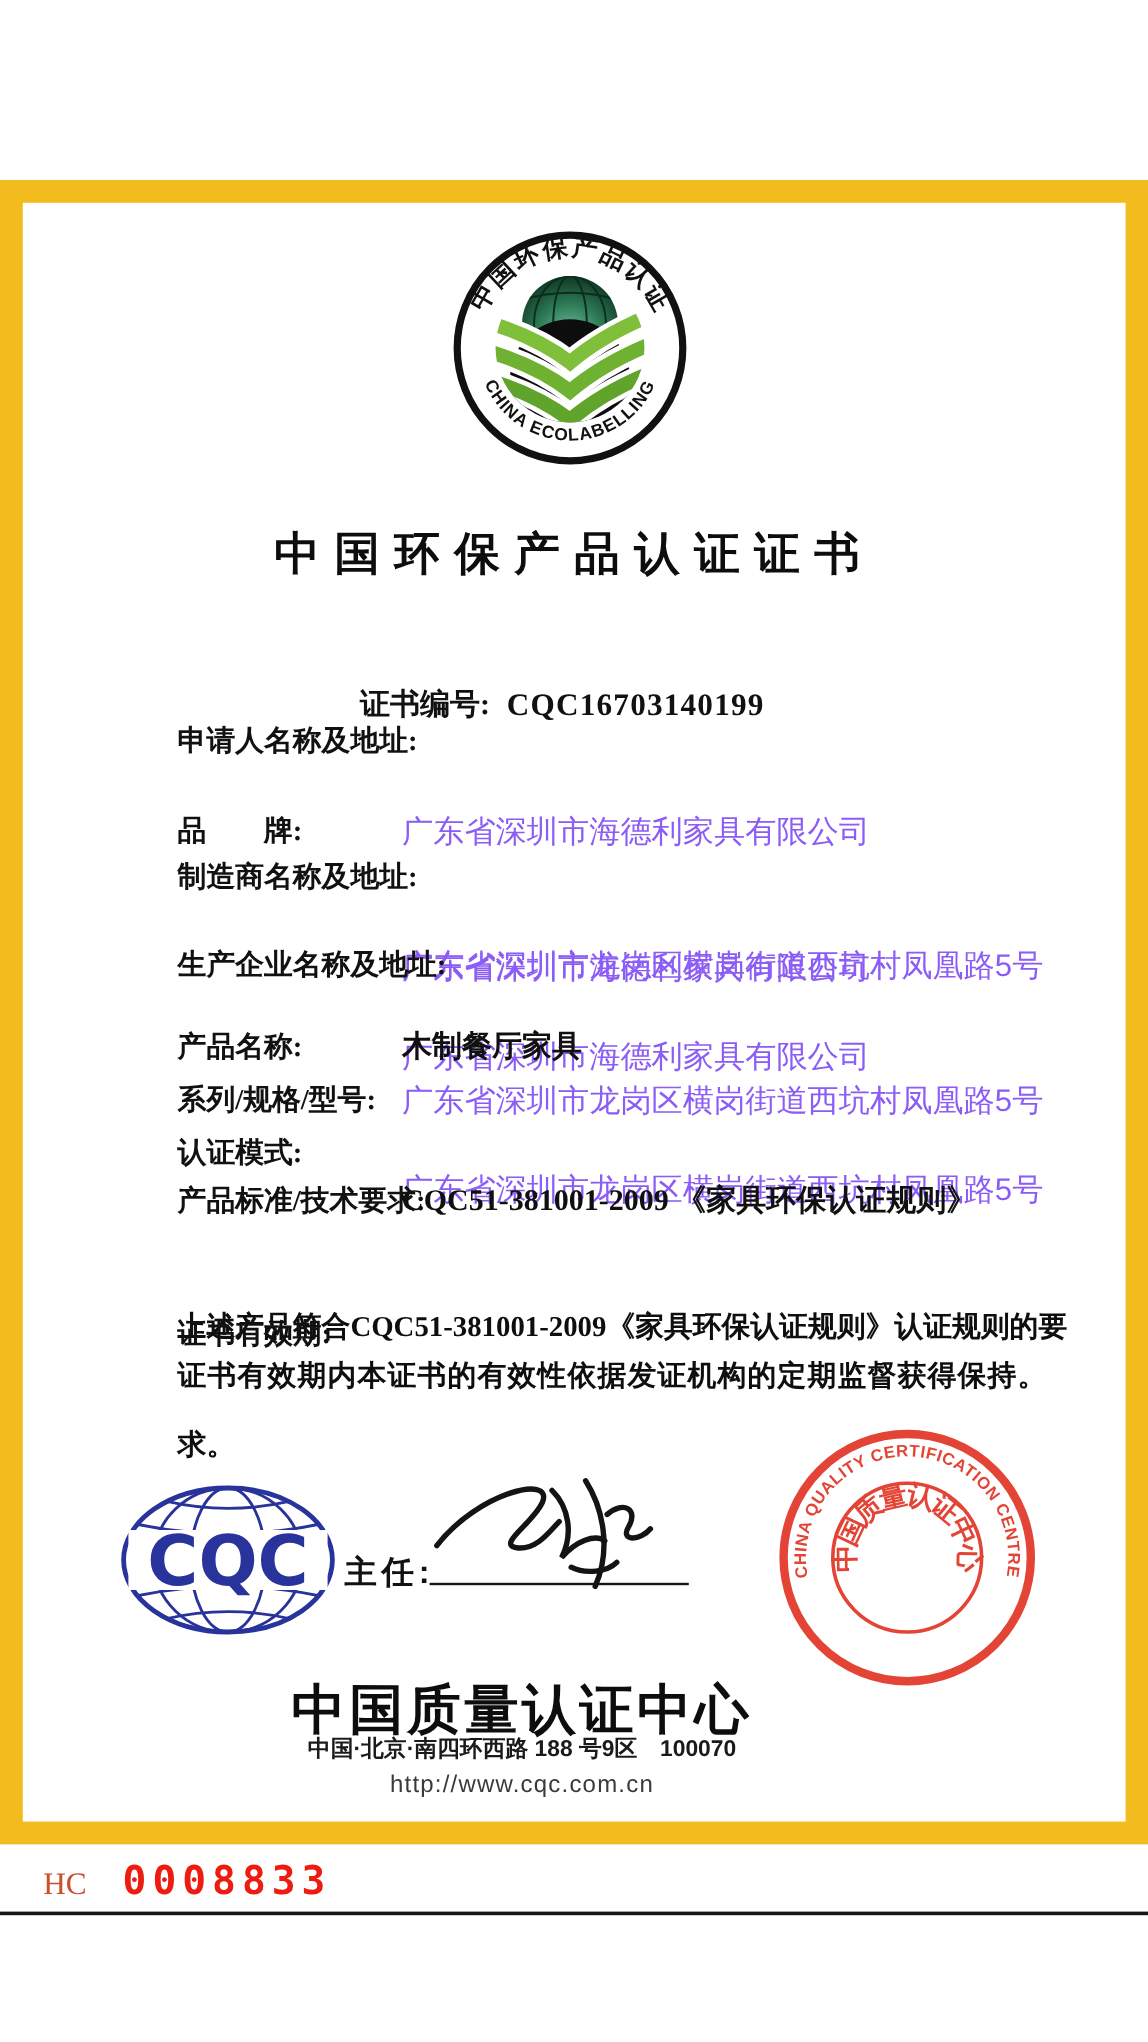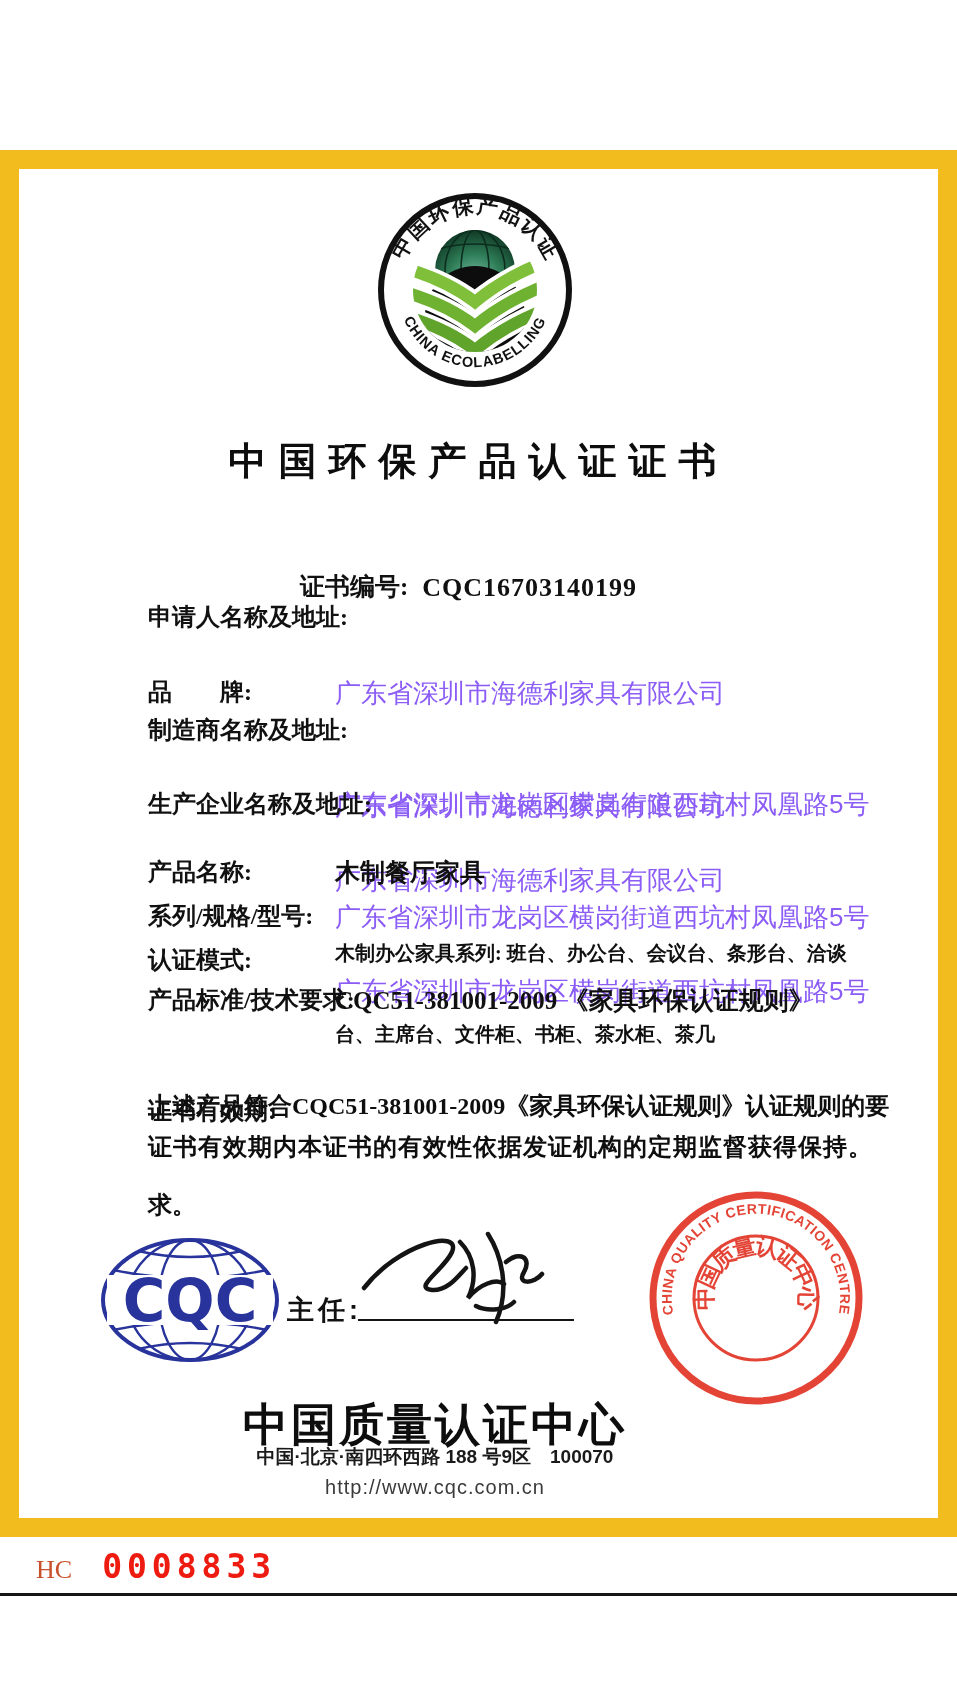--- a/index.html
+++ b/index.html
@@ -123,24 +123,20 @@
     </div>
   </div>
 
   <div class="row" style="top:856px">
     <div class="flabel">产品名称:</div>
     <div class="fvals kai">木制餐厅家具</div>
   </div>
 
   <div class="row" style="top:886px">
     <div class="flabel" style="padding-top:14px">系列/规格/型号:</div>
-    <div class="fvals kai-sm">
-      <div>木制办公家具系列: 班台、办公台、会议台、条形台、洽谈</div>
-      <div>台、主席台、文件柜、书柜、茶水柜、茶几</div>
-    </div>
   </div>
 
   <div class="row" style="top:944px">
     <div class="flabel">认证模式:</div>
   </div>
 
   <div class="row" style="top:984px">
     <div class="flabel">产品标准/技术要求:</div>
     <div class="fvals kai">CQC51-381001-2009 《家具环保认证规则》</div>
   </div>

